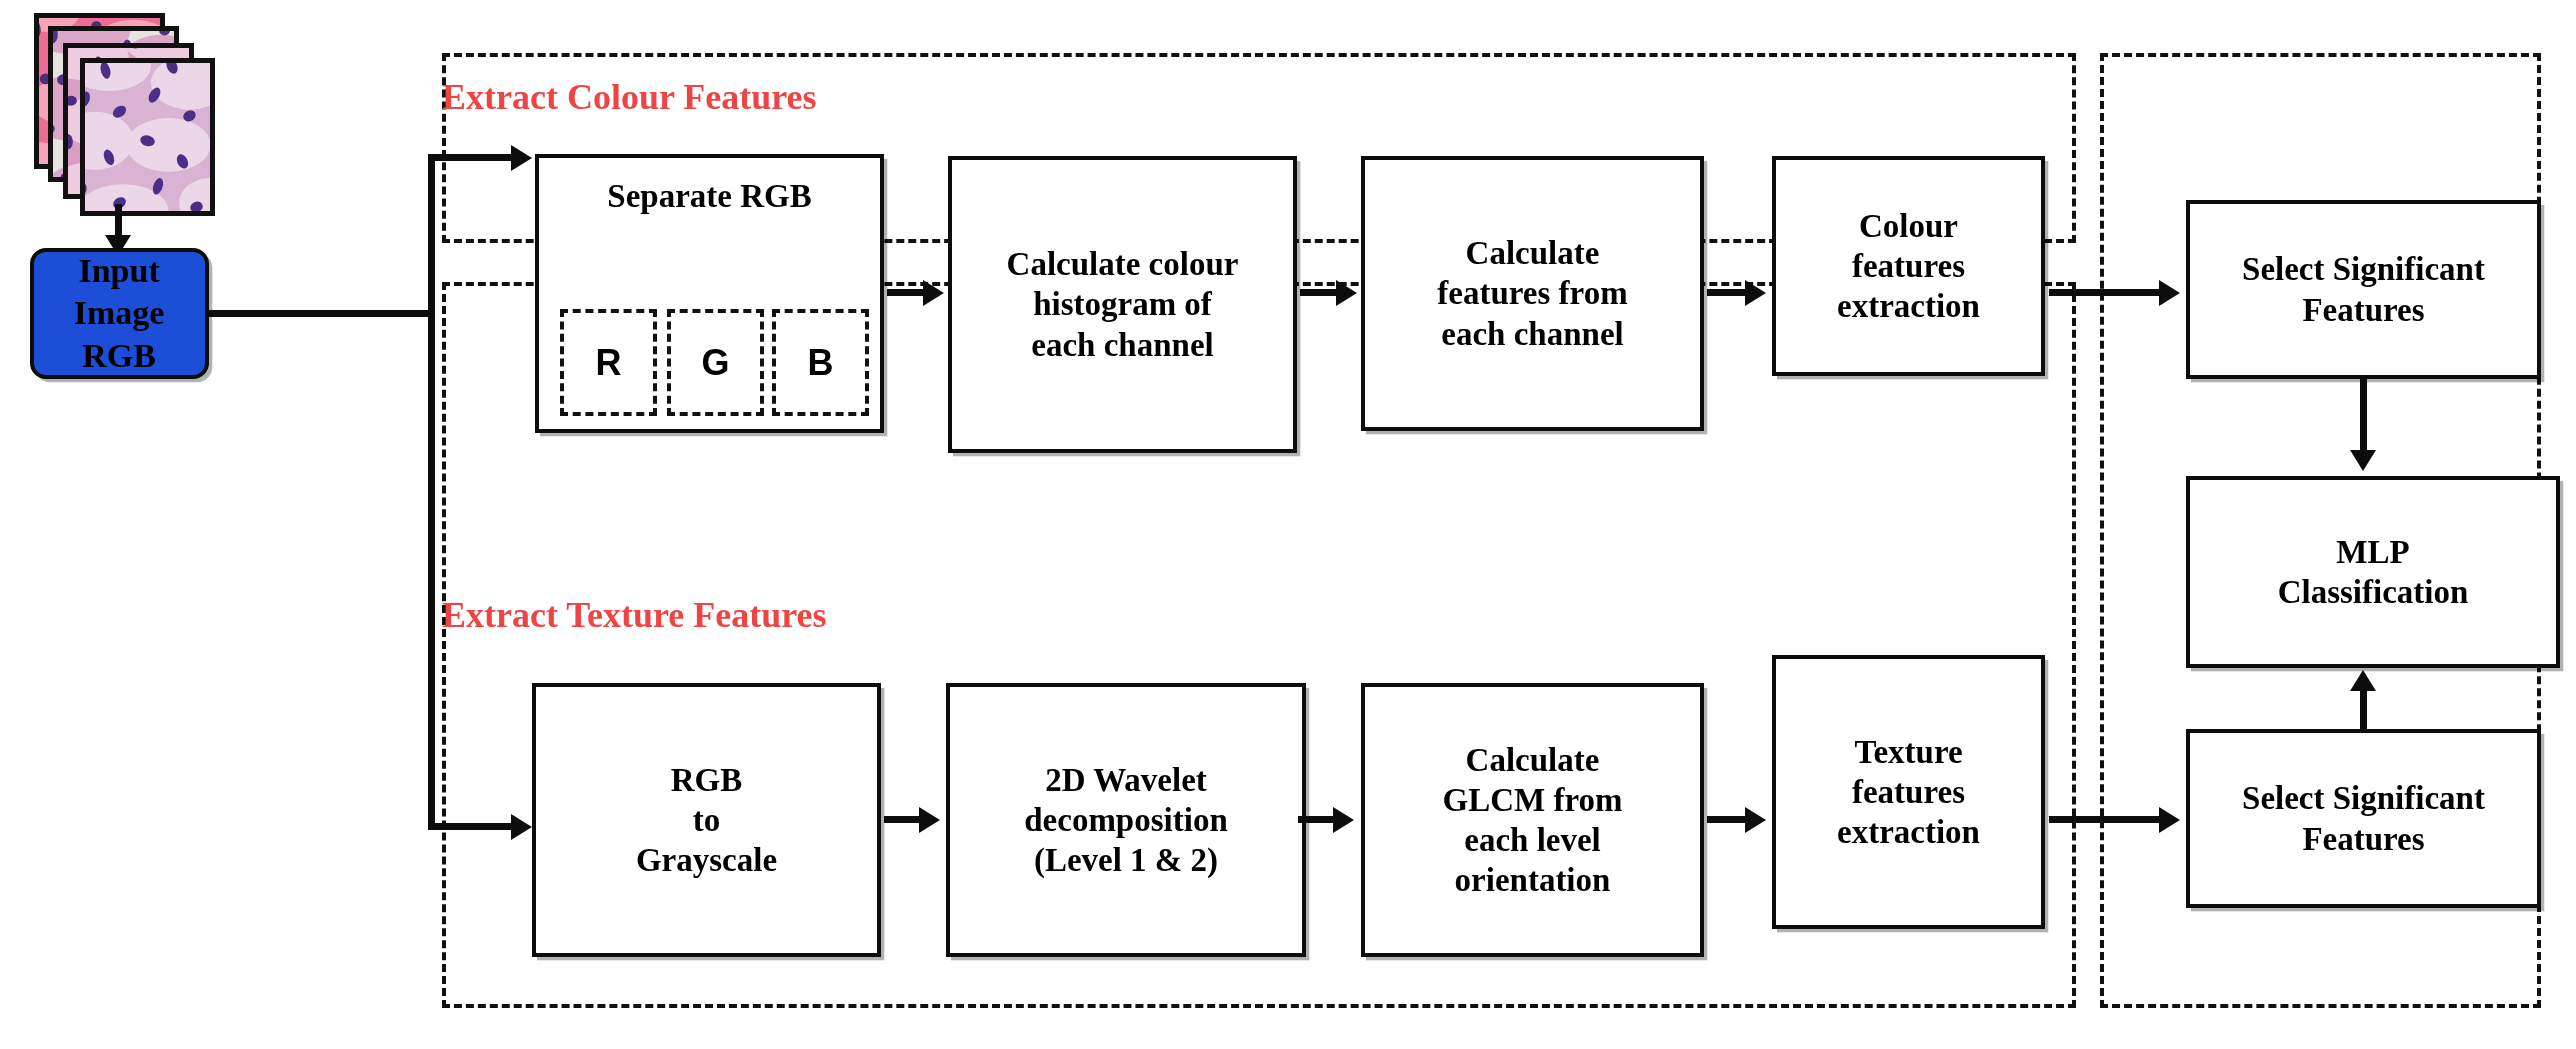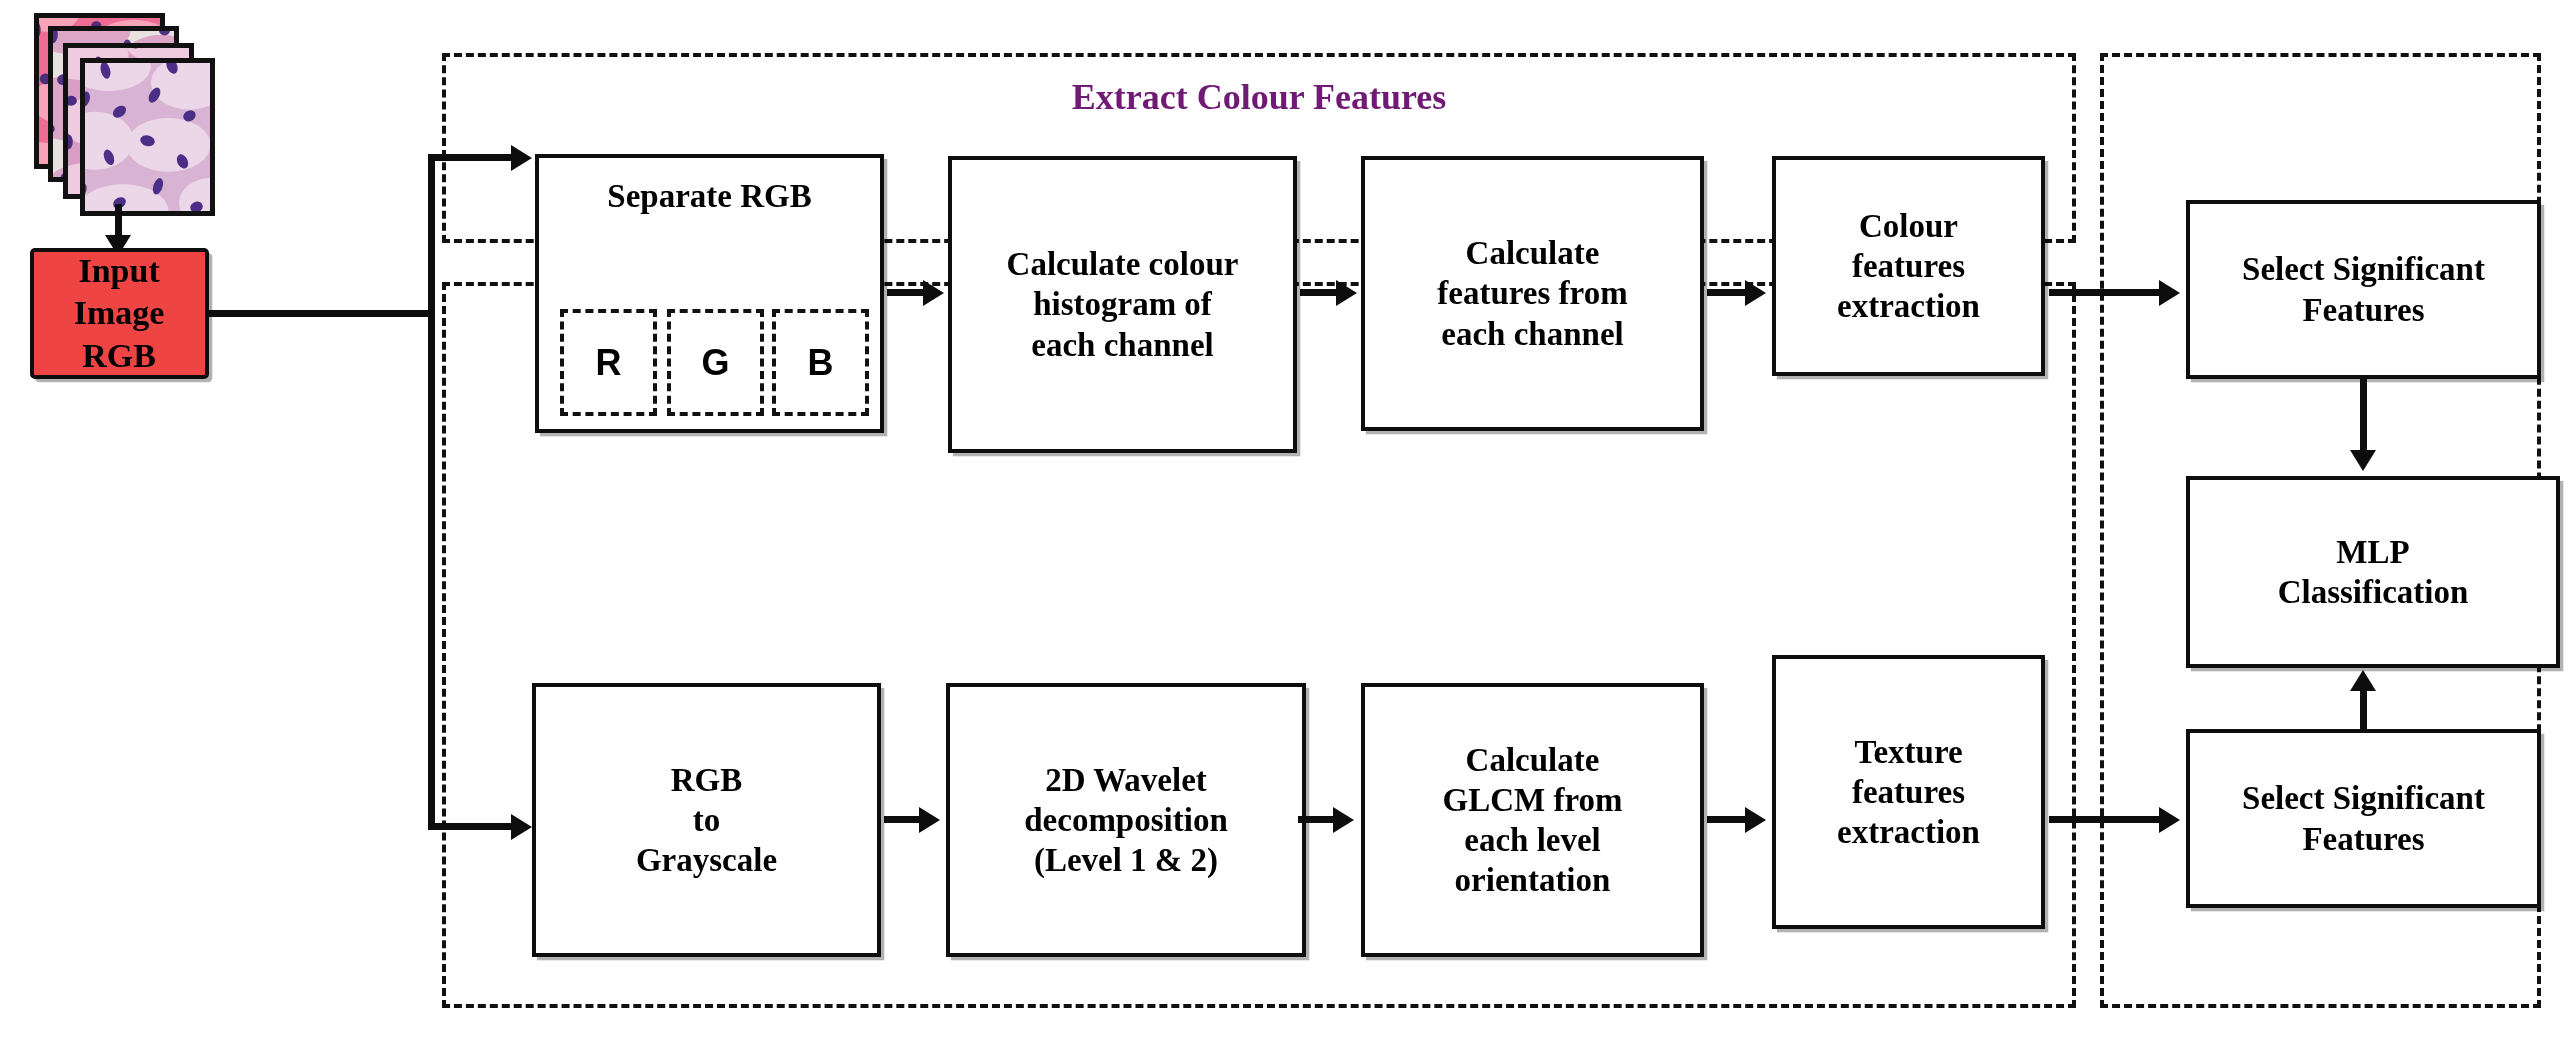--- a/index.html
+++ b/index.html
@@ -48,44 +48,43 @@
     color: #000000;
     line-height: 1.22;
     padding: 4.9px 6.6px;
   }
   .pbox span { display: block; width: 100%; }
 
   .rbox {
     position: absolute;
     box-sizing: border-box;
     border: 4.9px solid #0d0d0d;
-    border-radius: 5px;
-    background: #ef4444;
+    border-radius: 16px;
+    background: #1d4ed8;
     box-shadow: 4.1px 4.1px 0 -0.8px rgba(0,0,0,0.30);
     display: flex;
     align-items: center;
     justify-content: center;
     text-align: center;
     font-weight: bold;
     color: #000000;
     line-height: 1.25;
   }
 
   
   .panel {
     position: absolute;
     box-sizing: border-box;
     border: 4.1px dashed #111111;
     background: transparent;
   }
   .panel-title {
     position: absolute;
-    text-align: center;
     font-weight: bold;
-    color: #701a75;
+    color: #ef4444;
     white-space: nowrap;
   }
 
   
   .chbox {
     position: absolute;
     box-sizing: border-box;
     border: 4.1px dashed #111111;
     background: #ffffff;
     display: flex;
@@ -269,20 +268,21 @@
       <span>Input Image</span>
       <span>RGB</span>
     </div>
   </div>
 
   <div class="panel" style="left:442px; top:53px; width:1634px; height:190px;"></div>
   <div class="panel" style="left:442px; top:282px; width:1634px; height:726px;"></div>
   <div class="panel" style="left:2100px; top:53px; width:441px; height:955px;"></div>
 
   <div class="panel-title" style="left:442px; top:76px; width:1634px; font-size:36px;">Extract Colour Features</div>
+  <div class="panel-title" style="left:442px; top:594px; width:1634px; font-size:36px;">Extract Texture Features</div>
 
   <div class="hline" style="left:205px; top:310px; width:227px; height:6.6px;"></div>
 
   <div class="vline" style="left:428px; top:154px; width:7.4px; height:676px;"></div>
 
   <div class="hline" style="left:428px; top:154px; width:90px; height:7.4px;"></div>
   <div class="arrow-r" style="left:511px; top:145px;"></div>
 
   <div class="hline" style="left:428px; top:823px; width:90px; height:7.4px;"></div>
   <div class="arrow-r" style="left:511px; top:814px;"></div>

